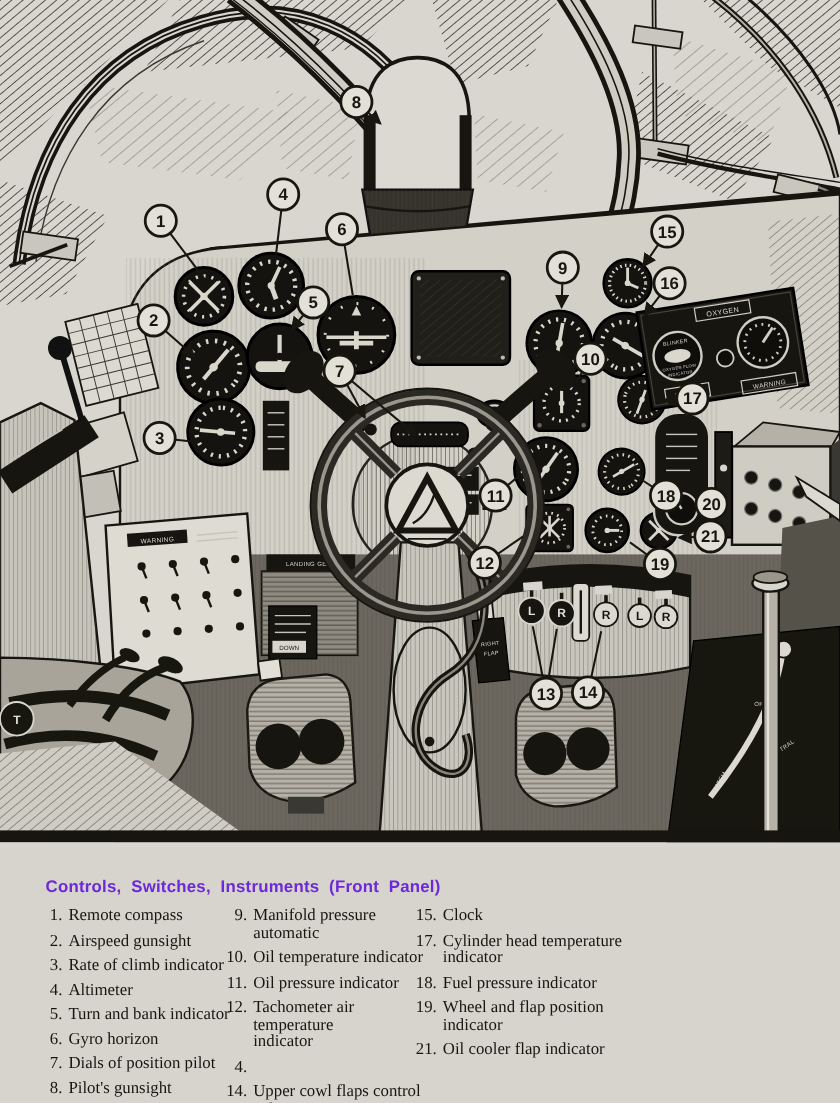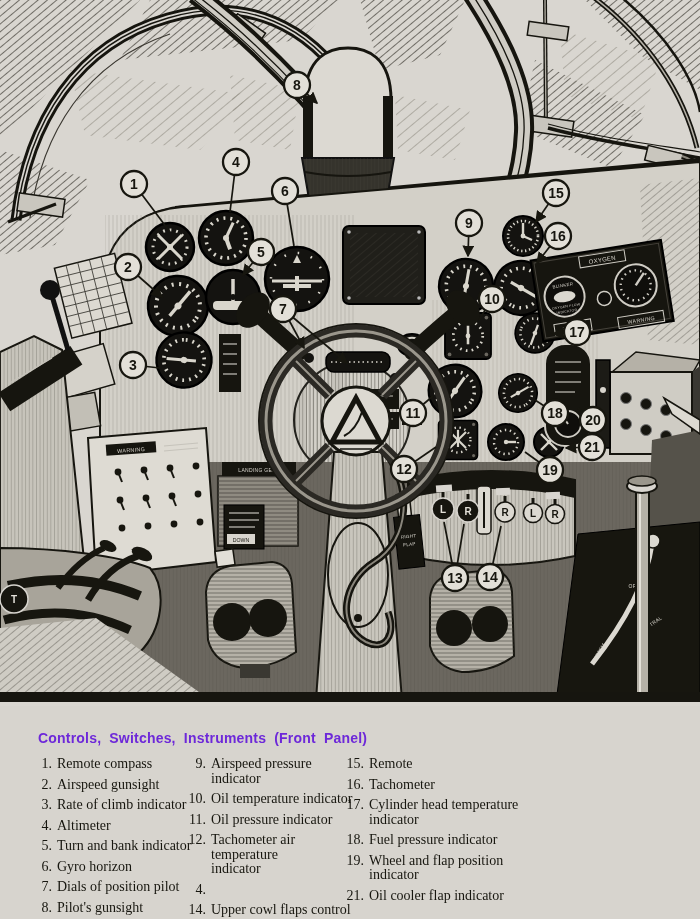--- a/index.html
+++ b/index.html
@@ -629,21 +629,21 @@
       </div>
   <div class="li">
         <span class="n">8.</span>
         <span class="t">Pilot's gunsight</span>
       </div>
 </div>
 
 <div class="col c2">
   <div class="li">
         <span class="n">9.</span>
-        <span class="t">Airspeed pressure indicator</span>
+        <span class="t">Manifold pressure automatic</span>
       </div>
   <div class="li">
         <span class="n">10.</span>
         <span class="t">Oil temperature indicator</span>
       </div>
   <div class="li">
         <span class="n">11.</span>
         <span class="t">Oil pressure indicator</span>
       </div>
   <div class="li">
@@ -657,25 +657,21 @@
   <div class="li">
         <span class="n">14.</span>
         <span class="t">Upper cowl flaps control
 valve</span>
       </div>
 </div>
 
 <div class="col c3">
   <div class="li">
         <span class="n">15.</span>
-        <span class="t">Remote</span>
-      </div>
-  <div class="li">
-        <span class="n">16.</span>
-        <span class="t">Tachometer</span>
+        <span class="t">Clock</span>
       </div>
   <div class="li">
         <span class="n">17.</span>
         <span class="t">Cylinder head temperature
 indicator</span>
       </div>
   <div class="li">
         <span class="n">18.</span>
         <span class="t">Fuel pressure indicator</span>
       </div>

